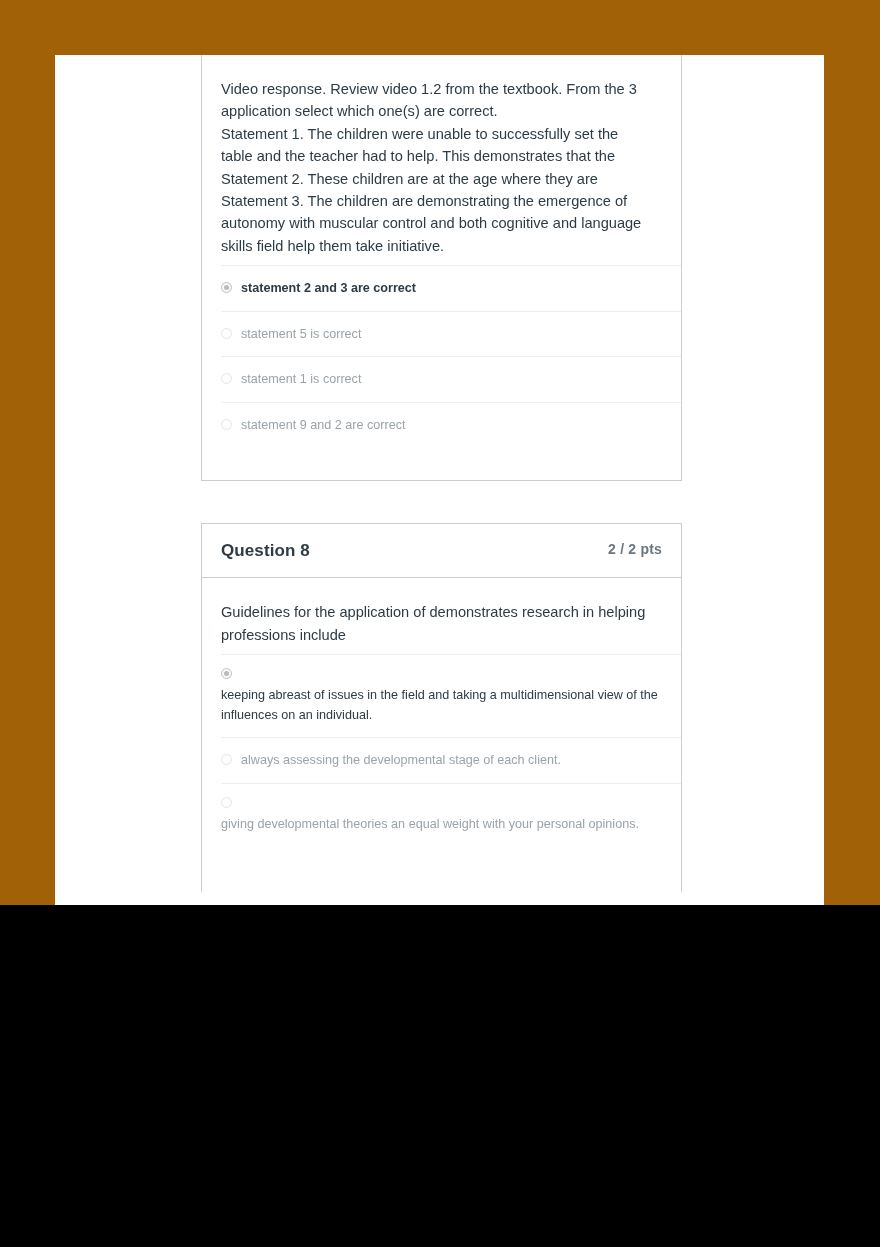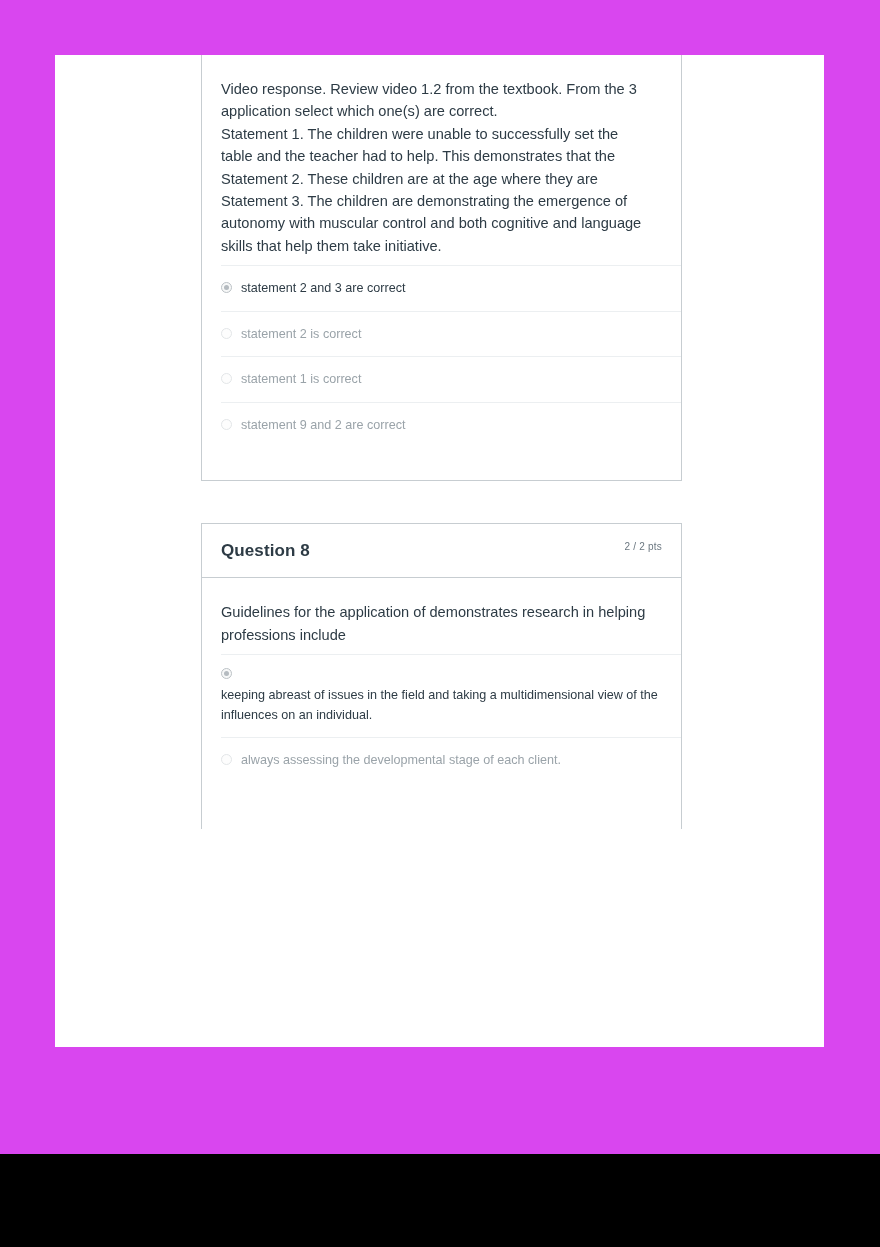--- a/index.html
+++ b/index.html
@@ -10,22 +10,22 @@
   body {
     width: 880px;
     height: 1247px;
     font-family: "Liberation Sans", sans-serif;
     -webkit-font-smoothing: antialiased;
   }
 
   #root {
     position: relative;
     width: 880px;
-    height: 1154px;
-    background: #d946ef;
+    height: 905px;
+    background: #a16207;
     overflow: hidden;
   }
 
   
   .page-sheet {
     position: absolute;
     left: 55px;
     top: 55px;
     width: 769px;
     height: 992px;
@@ -63,22 +63,22 @@
     background: #ffffff;
     box-sizing: border-box;
   }
   .card-header-title {
     font-size: 17px;
     font-weight: bold;
     color: #2d3b45;
     letter-spacing: 0.1px;
   }
   .card-header-points {
-    font-size: 10px;
-    font-weight: normal;
+    font-size: 14px;
+    font-weight: bold;
     color: #6b7780;
     letter-spacing: 0.2px;
   }
 
   .card-body {
     padding: 0 19px;
     box-sizing: border-box;
   }
 
   .question-text {
@@ -142,21 +142,21 @@
     display: block;
   }
 
   .answer-text {
     font-size: 12.6px;
     line-height: 18.5px;
     color: #9aa3a9;
   }
   .answer-text.selected-bold {
     color: #2d3b45;
-    font-weight: normal;
+    font-weight: bold;
   }
   .answer-text.selected-plain {
     color: #2d3b45;
     font-weight: normal;
     text-align: center;
   }
 
   
   .card-tail-1 { height: 33px; }
   .card-tail-2 { height: 46px; }
@@ -173,32 +173,32 @@
       <div class="question-card clipped-top">
         <div class="card-body">
           <div class="question-text">
             <span class="qline">Video response. Review video 1.2 from the textbook. From the 3</span>
             <span class="qline">application select which one(s) are correct.</span>
             <span class="qline">Statement 1. The children were unable to successfully set the</span>
             <span class="qline">table and the teacher had to help. This demonstrates that the</span>
             <span class="qline">Statement 2. These children are at the age where they are</span>
             <span class="qline">Statement 3. The children are demonstrating the emergence of</span>
             <span class="qline">autonomy with muscular control and both cognitive and language</span>
-            <span class="qline">skills that help them take initiative.</span>
+            <span class="qline">skills field help them take initiative.</span>
           </div>
         </div>
 
         <div class="answers">
           <div class="answer-row inline">
             <span class="radio on"></span>
             <span class="answer-text selected-bold">statement 2 and 3 are correct</span>
           </div>
           <div class="answer-row inline">
             <span class="radio off"></span>
-            <span class="answer-text">statement 2 is correct</span>
+            <span class="answer-text">statement 5 is correct</span>
           </div>
           <div class="answer-row inline">
             <span class="radio off"></span>
             <span class="answer-text">statement 1 is correct</span>
           </div>
           <div class="answer-row inline">
             <span class="radio off"></span>
             <span class="answer-text">statement 9 and 2 are  correct</span>
           </div>
         </div>
@@ -223,20 +223,24 @@
 
         <div class="answers">
           <div class="answer-row stacked">
             <span class="radio on"></span>
             <span class="answer-text selected-plain">keeping abreast of issues in the field and taking a multidimensional view of the influences on an individual.</span>
           </div>
           <div class="answer-row inline">
             <span class="radio off"></span>
             <span class="answer-text">always assessing the developmental stage of each client.</span>
           </div>
+          <div class="answer-row stacked">
+            <span class="radio off"></span>
+            <span class="answer-text">giving developmental theories an equal weight with your personal opinions.</span>
+          </div>
         </div>
 
         <div class="card-tail-2"></div>
       </div>
 
     </div>
   </div>
 </div>
 
 </body></html>

